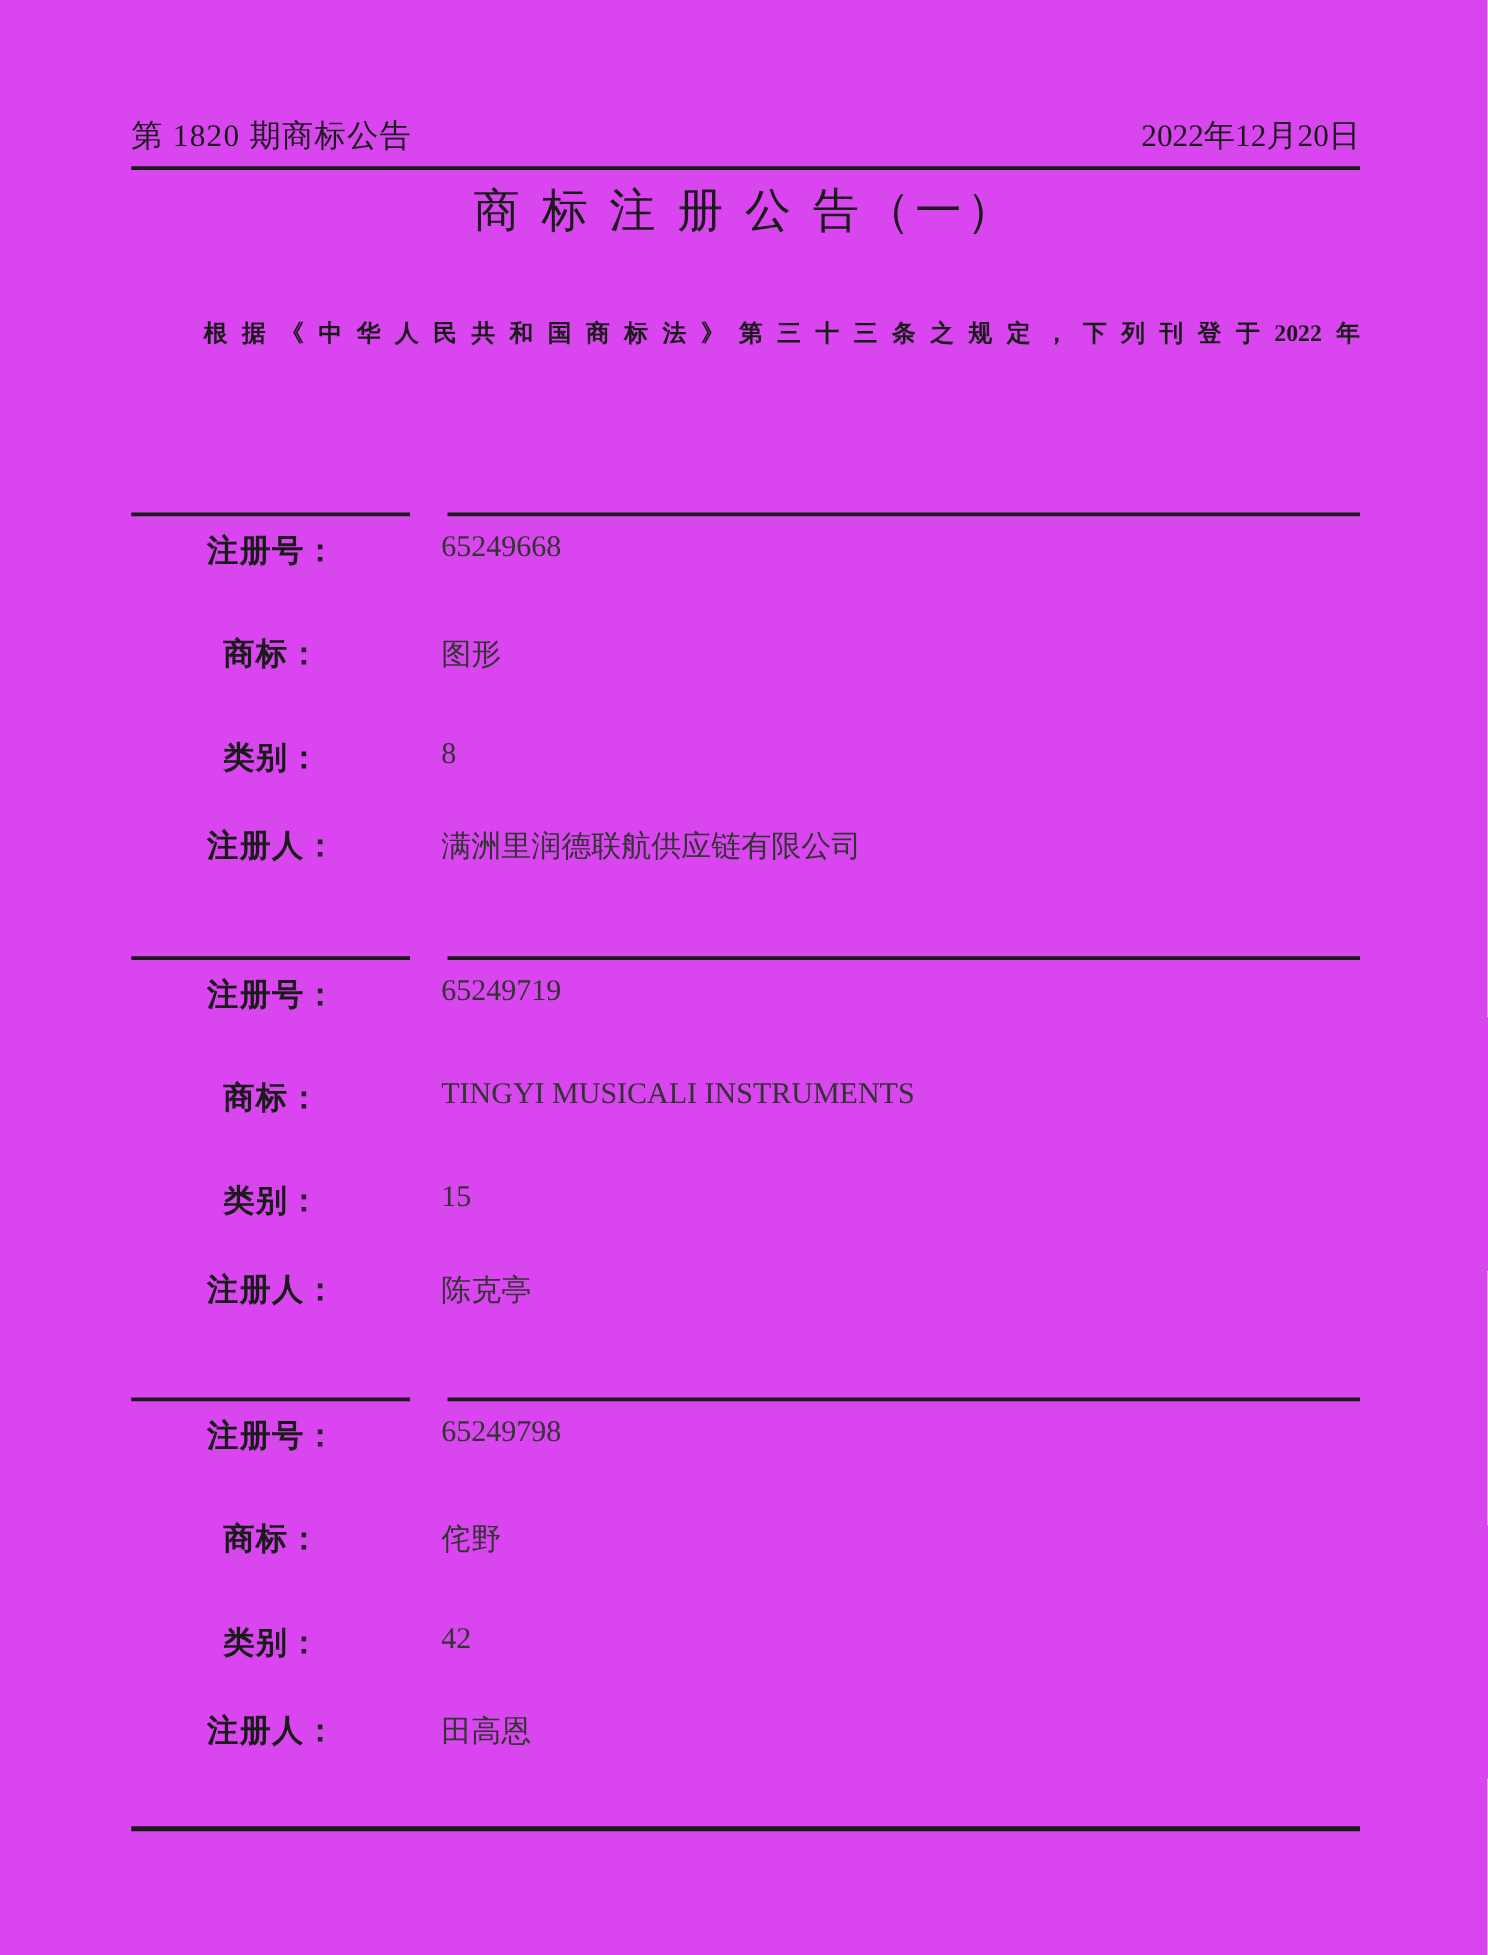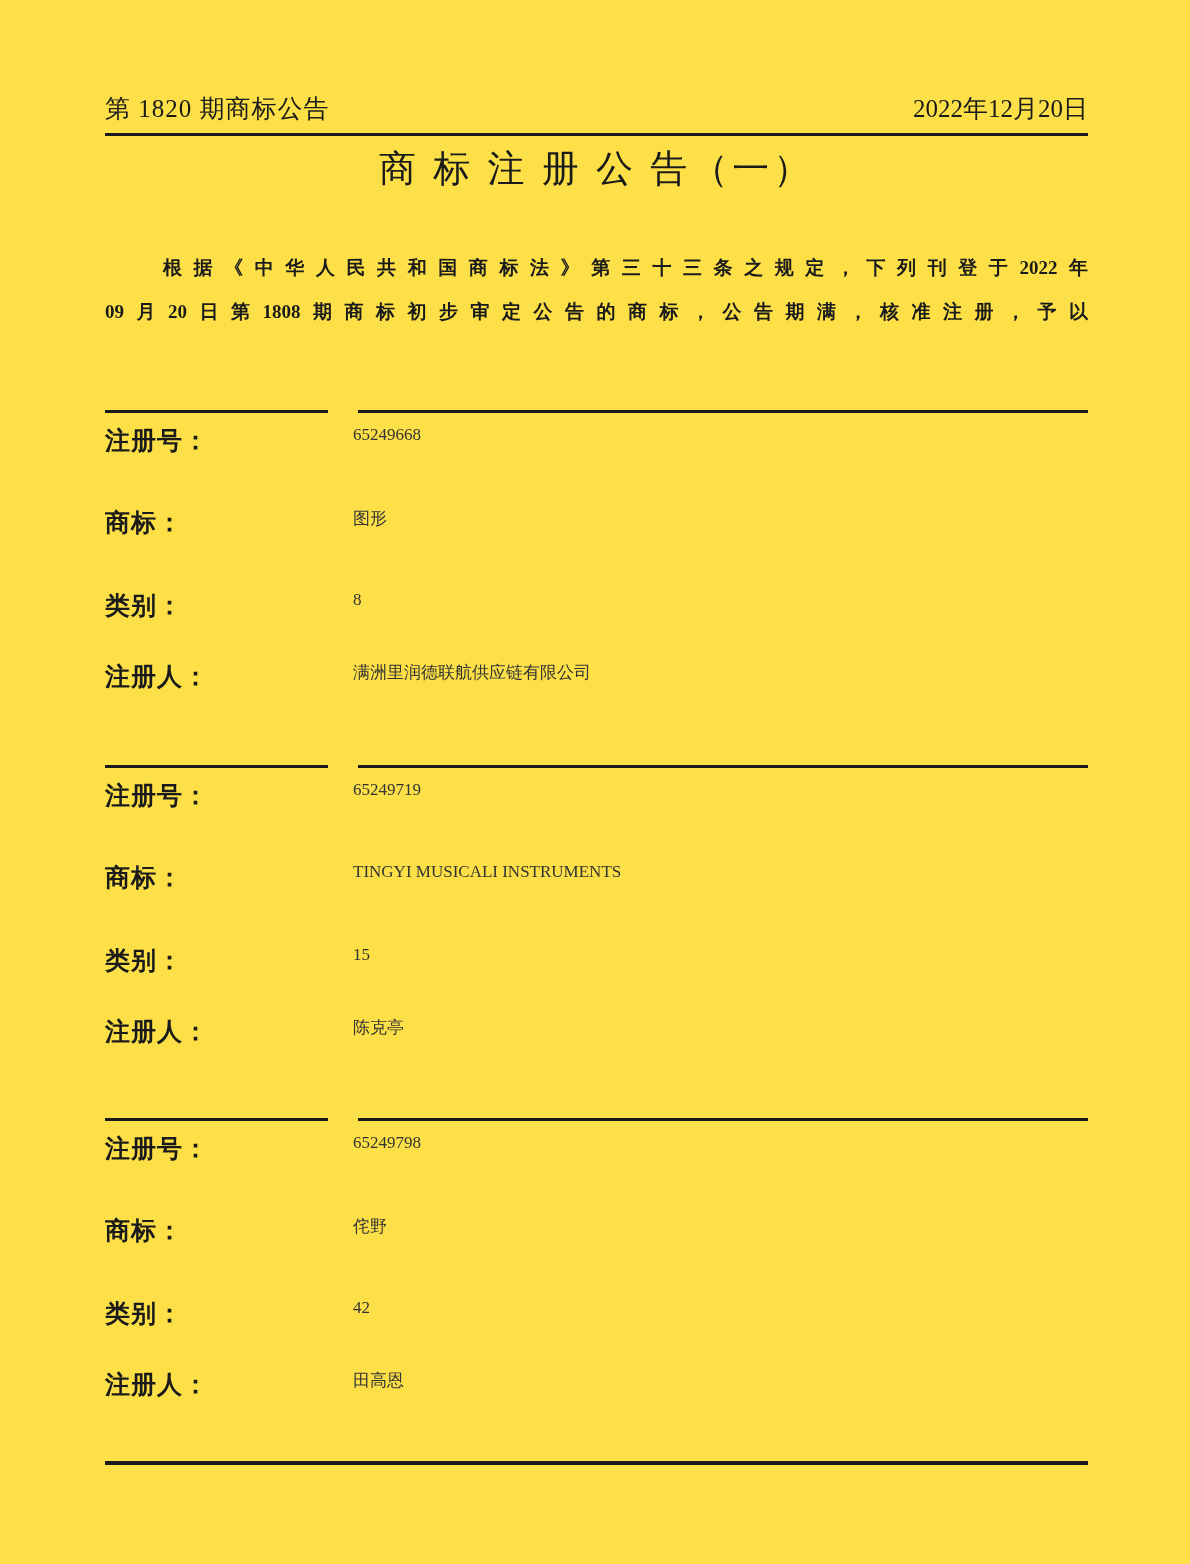--- a/index.html
+++ b/index.html
@@ -4,21 +4,21 @@
 <style>
   html, body {
     margin: 0;
     padding: 0;
     background: #ffffff;
   }
   .page {
     position: relative;
     width: 1190px;
     height: 1564px;
-    background: #fde047;
+    background: #d946ef;
     color: #1a1a1a;
     font-family: "Liberation Serif", "DejaVu Serif", serif;
     overflow: hidden;
   }
   
   .header-issue {
     position: absolute;
     left: 105px;
     top: 92px;
     font-size: 25px;
@@ -106,32 +106,32 @@
   }
   .row-0 { top: 14px; }
   .row-1 { top: 96px; }
   .row-2 { top: 179px; }
   .row-3 { top: 250px; }
   .field-label {
     position: absolute;
     left: 0;
     top: 0;
     width: 225px;
-    text-align: left;
+    text-align: center;
     font-family: "Liberation Sans", "DejaVu Sans", sans-serif;
     font-weight: bold;
     font-size: 25px;
     letter-spacing: 1px;
     white-space: nowrap;
   }
   .field-value {
     position: absolute;
     left: 248px;
     top: 1px;
-    font-size: 17px;
+    font-size: 24px;
     color: #333333;
     white-space: nowrap;
   }
   
   .bottom-rule {
     position: absolute;
     left: 105px;
     top: 1461px;
     width: 983px;
     height: 4px;
@@ -144,21 +144,20 @@
 <div class="page">
 
   <div class="header-issue">第 1820 期商标公告</div>
   <div class="header-date">2022年12月20日</div>
   <div class="header-rule"></div>
 
   <div class="doc-title">商 标 注 册 公 告（一）</div>
 
   <div class="intro">
     <div class="intro-line justified indented">根据《中华人民共和国商标法》第三十三条之规定，下列刊登于2022年</div>
-    <div class="intro-line justified">09月20日第1808期商标初步审定公告的商标，公告期满，核准注册，予以</div>
   </div>
 
   <div class="record" style="top:410px">
     <div class="record-rule-left"></div>
     <div class="record-rule-right"></div>
     <div class="field-row row-0">
       <span class="field-label">注册号：</span>
       <span class="field-value">65249668</span>
     </div>
     <div class="field-row row-1">

